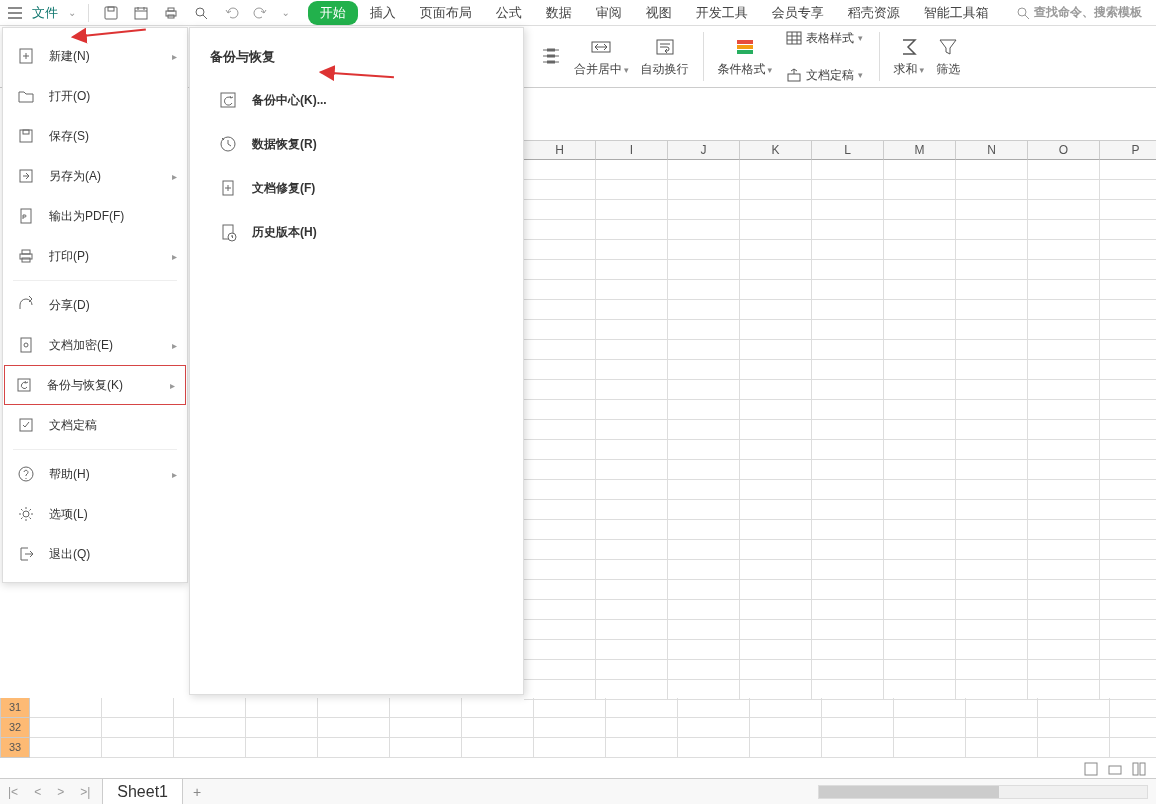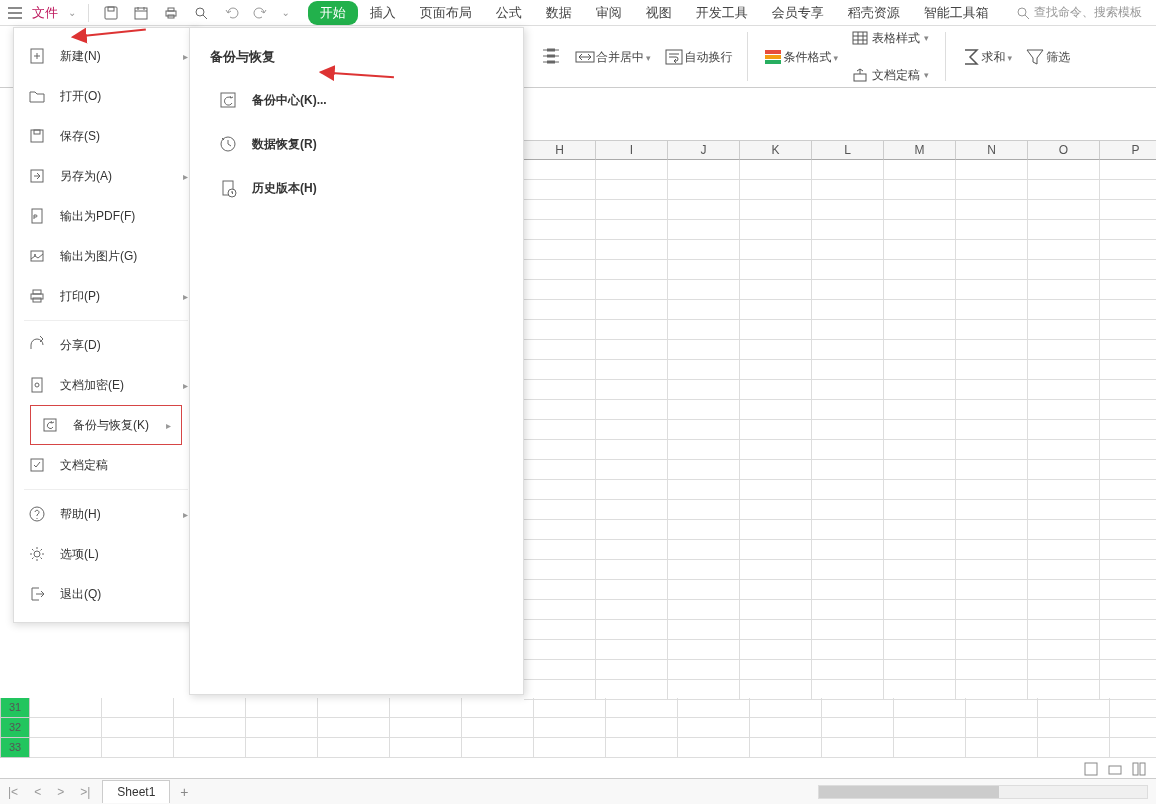--- a/index.html
+++ b/index.html
@@ -27,21 +27,21 @@
       align-items: center;
       gap: 2px;
     }
     .hamburger {
       padding: 2px 4px;
       display: flex;
       align-items: center;
     }
     .hamburger svg { width: 14px; height: 12px; }
     .file-label {
-      color: #be185d;
+      color: #0f766e;
       padding: 0 4px;
       font-size: 13px;
     }
     .dropdown-arrow {
       padding: 0 4px;
       color: #999;
       font-size: 10px;
     }
     .divider-v {
       width: 1px;
@@ -72,20 +72,21 @@
       color: #fff;
       border-radius: 9px;
       padding: 3px 12px;
     }
     .search-box {
       margin-left: auto;
       display: flex;
       align-items: center;
       color: #999;
       padding-right: 10px;
+      font-weight: bold;
     }
     .search-box svg { width: 14px; height: 14px; margin-right: 4px; }
     
     
     .ribbon {
       display: flex;
       align-items: flex-start;
       height: 62px;
       border-bottom: 1px solid #ccc;
       padding: 6px 0;
@@ -96,21 +97,21 @@
     }
     .ribbon-group {
       display: flex;
       align-items: center;
       border-right: 1px solid #ddd;
       padding: 0 8px;
       height: 100%;
     }
     .ribbon-item {
       display: flex;
-      flex-direction: row;
+      flex-direction: column;
       align-items: center;
       justify-content: center;
       padding: 0 6px;
       color: #444;
       font-size: 12px;
     }
     .ribbon-item .icon-box { height: 24px; display: flex; align-items: center; }
     .ribbon-item svg { width: 22px; height: 22px; color: #555; }
     .ribbon-item .label { margin-top: 2px; display: flex; align-items: center; gap: 2px; }
     .ribbon-item .caret { font-size: 9px; color: #888; }
@@ -191,38 +192,38 @@
       width: 72px;
       height: 20px;
       border-right: 1px solid #ddd;
       border-bottom: 1px solid #ddd;
     }
     
     
     .file-menu {
       position: absolute;
       top: 27px;
-      left: 13px;
+      left: 2px;
       width: 186px;
       background: #fff;
       box-shadow: 0 2px 8px rgba(0,0,0,0.15);
       border: 1px solid #ddd;
       z-index: 10;
       padding: 8px 0;
     }
     .menu-item {
       display: flex;
       align-items: center;
       padding: 11px 14px;
       position: relative;
       color: #333;
     }
     .menu-item.highlighted {
       border: 1px solid #d64545;
-      margin: 0 16px;
+      margin: 0 1px;
       padding: 10px 10px;
     }
     .menu-item .micon {
       width: 18px;
       height: 18px;
       margin-right: 14px;
       color: #666;
       display:flex;
       align-items:center;
     }
@@ -294,21 +295,21 @@
     .bottom-rows {
       position: absolute;
       top: 698px;
       left: 0;
     }
     .row-header {
       width: 30px;
       text-align: center;
       border: 1px solid #ccc;
       border-top:none;
-      background: #22c55e;
+      background: #fdba74;
       font-size: 11px;
       color: #555;
       height: 20px;
       line-height: 19px;
     }
     .bottom-row { display: flex; }
     .bcell {
       width: 72px;
       height: 20px;
       border-right: 1px solid #ddd;
@@ -330,21 +331,21 @@
     .nav-btn {
       padding: 0 8px;
       color: #999;
       font-size: 12px;
     }
     .sheet-tab {
       padding: 4px 14px;
       border: 1px solid #ccc;
       border-bottom: none;
       background: #fff;
-      font-size: 12px;
+      font-size: 16px;
       margin-left: 4px;
     }
     .add-sheet {
       padding: 0 10px;
       color: #888;
       font-size: 14px;
     }
     .hscroll {
       margin-left: auto;
       width: 330px;
@@ -900,30 +901,20 @@
         <svg viewBox="0 0 18 18">
           <rect x="4" y="2" width="10" height="14" fill="none" stroke="#666"></rect>
           <path d="M6 10h2a1 1 0 0 0 0-2H6v4" fill="none" stroke="#666"></path>
         </svg>
       </div>
     <span>输出为PDF(F)</span>
   </div>
   <div class="menu-item">
     <div class="micon">
         <svg viewBox="0 0 18 18">
-          <rect x="3" y="4" width="12" height="10" fill="none" stroke="#666"></rect>
-          <circle cx="7" cy="8" r="1" fill="#666"></circle>
-          <path d="M3 12l4-3 3 2 5-4" fill="none" stroke="#666"></path>
-        </svg>
-      </div>
-    <span>输出为图片(G)</span>
-  </div>
-  <div class="menu-item">
-    <div class="micon">
-        <svg viewBox="0 0 18 18">
           <rect x="3" y="7" width="12" height="5" fill="none" stroke="#666"></rect>
           <rect x="5" y="3" width="8" height="4" fill="none" stroke="#666"></rect>
           <rect x="5" y="11" width="8" height="4" fill="none" stroke="#666"></rect>
         </svg>
       </div>
     <span>打印(P)</span>
     <span class="arrow">▸</span>
   </div>
   <div class="menu-divider"></div>
   <div class="menu-item">
@@ -1006,20 +997,29 @@
   </div>
   <div class="submenu-item">
     <div class="sicon">
         <svg viewBox="0 0 20 20">
           <circle cx="10" cy="10" r="7" fill="none" stroke="#666"></circle>
           <path d="M10 6v4l3 2" fill="none" stroke="#666"></path>
           <path d="M4 4l2 2" stroke="#666"></path>
         </svg>
       </div>
     <span>数据恢复(R)</span>
+  </div>
+  <div class="submenu-item">
+    <div class="sicon">
+        <svg viewBox="0 0 20 20">
+          <rect x="5" y="3" width="10" height="14" fill="none" stroke="#666"></rect>
+          <path d="M10 7v6M7 10h6" stroke="#666"></path>
+        </svg>
+      </div>
+    <span>文档修复(F)</span>
   </div>
   <div class="submenu-item">
     <div class="sicon">
         <svg viewBox="0 0 20 20">
           <rect x="5" y="3" width="10" height="14" fill="none" stroke="#666"></rect>
           <circle cx="14" cy="15" r="4" fill="#fff" stroke="#666"></circle>
           <path d="M14 13v2l1 1" stroke="#666"></path>
         </svg>
       </div>
     <span>历史版本(H)</span>

